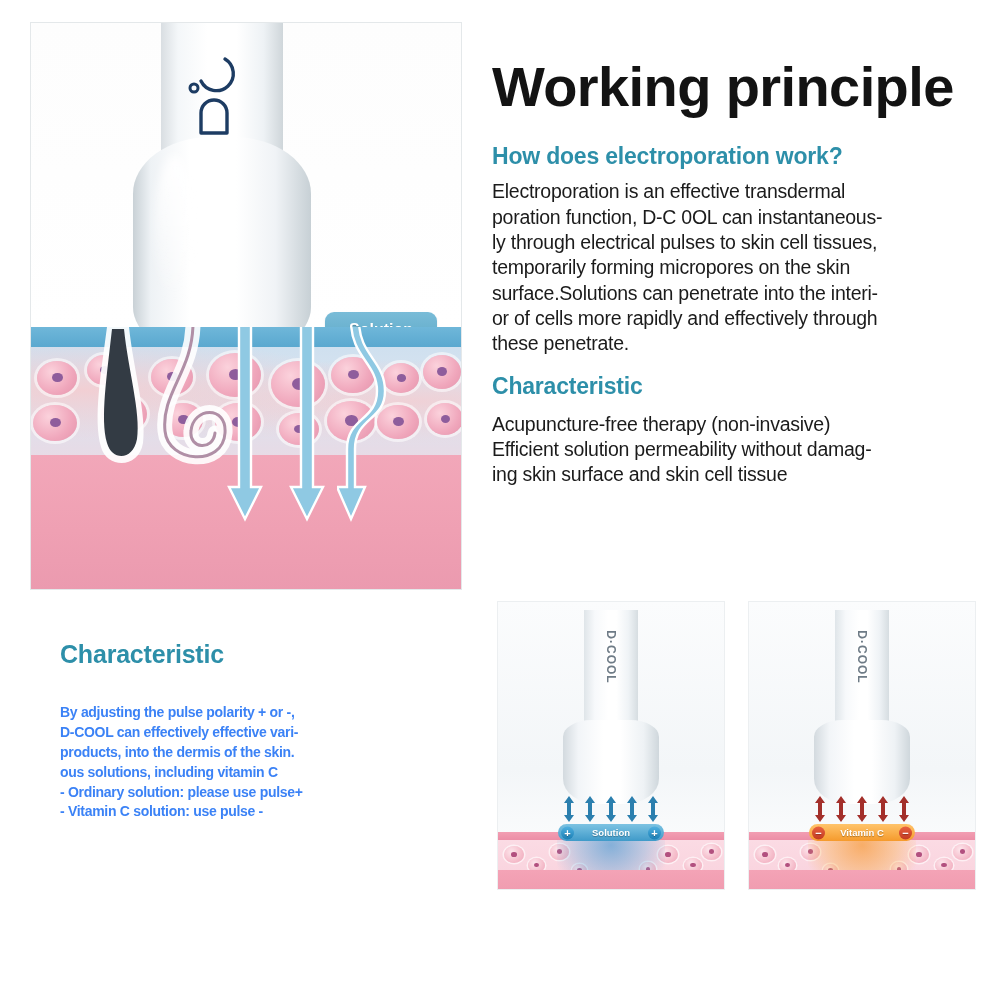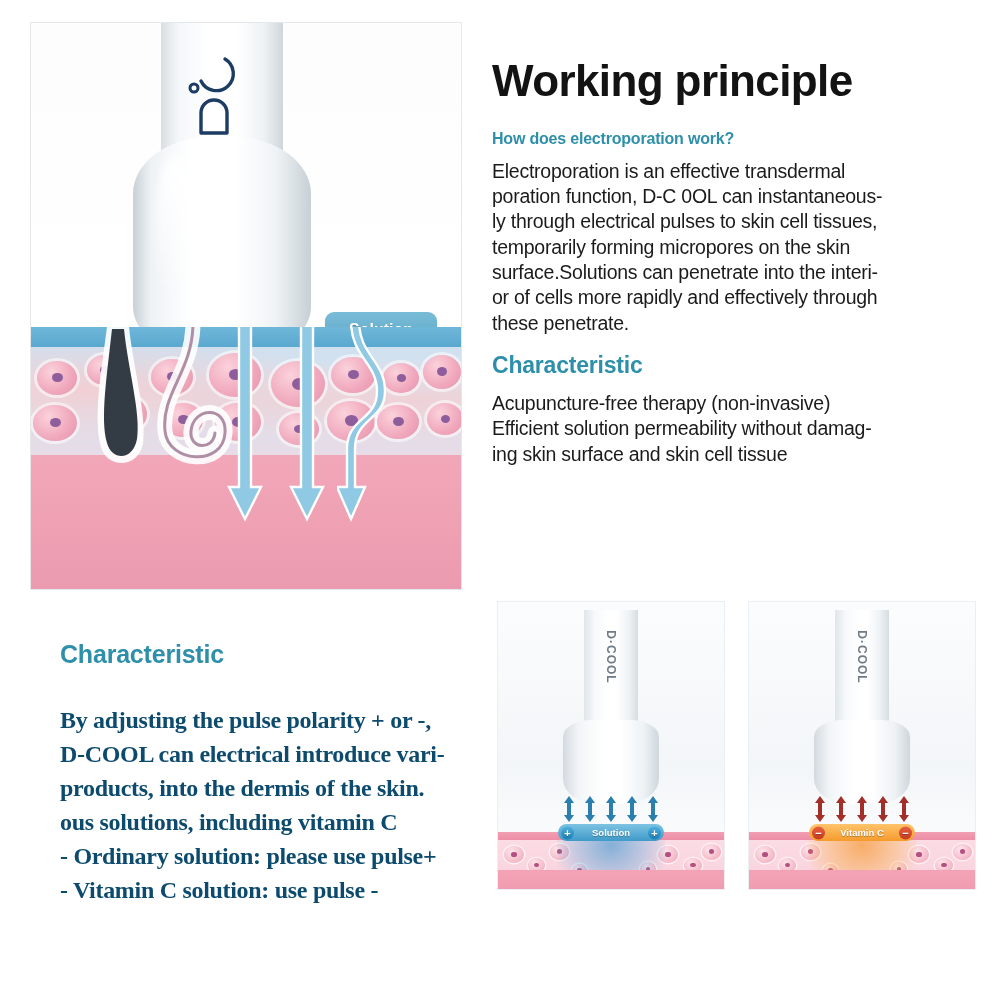--- a/index.html
+++ b/index.html
@@ -12,25 +12,25 @@
     overflow:hidden;
     -webkit-font-smoothing:antialiased;
   }
   .page{position:absolute;inset:0;}
 
   
   .right-col{
     position:absolute;left:492px;top:58px;width:462px;
   }
   .title-main{
-    font-size:44px;font-weight:bold;color:#131313;
+    font-size:56px;font-weight:bold;color:#131313;
     letter-spacing:-0.6px;line-height:1.05;margin:0 0 26px 0;
   }
   .subhead{
-    font-size:16px;font-weight:bold;color:#2d8fa9;
+    font-size:23px;font-weight:bold;color:#2d8fa9;
     letter-spacing:-0.2px;margin:0 0 10px 0;line-height:1.15;
   }
   .body-text{
     font-size:19.5px;color:#1b1b1b;line-height:1.30;
     margin:0 0 16px 0;font-weight:500;letter-spacing:-0.25px;
   }
   .body-text .ln{display:block;white-space:nowrap;}
   .subhead2{
     font-size:23px;font-weight:bold;color:#2d8fa9;
     margin:16px 0 12px 0;letter-spacing:-0.2px;
@@ -122,23 +122,22 @@
     border-radius:50%;background:#8e5d9c;display:block;
   }
 
   
   .bl-block{position:absolute;left:60px;top:640px;width:420px;}
   .bl-head{
     font-size:25px;font-weight:bold;color:#2d8fa9;margin:0 0 34px 0;
     letter-spacing:-0.2px;
   }
   .bl-text{
-    font-size:24px;font-weight:bold;color:#0c4a6e;line-height:1.42;
+    font-size:14px;font-weight:bold;color:#3b82f6;line-height:1.42;
     letter-spacing:-0.3px;
-    font-family:Liberation Serif, serif;
   }
   .bl-text .ln{display:block;white-space:nowrap;}
 
   
   .photo{
     position:absolute;top:601px;width:228px;height:289px;
     overflow:hidden;background:#ffffff;
     border:1px solid #eceff1;box-sizing:border-box;
   }
   .photo.left{left:497px;}
@@ -335,21 +334,21 @@
       <span class="ln">Acupuncture-free therapy (non-invasive)</span>
       <span class="ln">Efficient solution permeability without damag-</span>
       <span class="ln">ing skin surface and skin cell tissue</span>
     </div>
   </div>
 
   <div class="bl-block">
     <h2 class="bl-head">Characteristic</h2>
     <div class="bl-text">
       <span class="ln">By adjusting the pulse polarity + or -,</span>
-      <span class="ln">D-COOL can electrical introduce vari-</span>
+      <span class="ln">D-COOL can effectively effective vari-</span>
       <span class="ln">products, into the dermis of the skin.</span>
       <span class="ln">ous solutions, including vitamin C</span>
       <span class="ln">- Ordinary solution: please use pulse+</span>
       <span class="ln">- Vitamin C solution: use pulse -</span>
     </div>
   </div>
 
   <div class="photo left">
     <div class="ph-bg"></div>
     <div class="ph-dev-shaft"></div>

